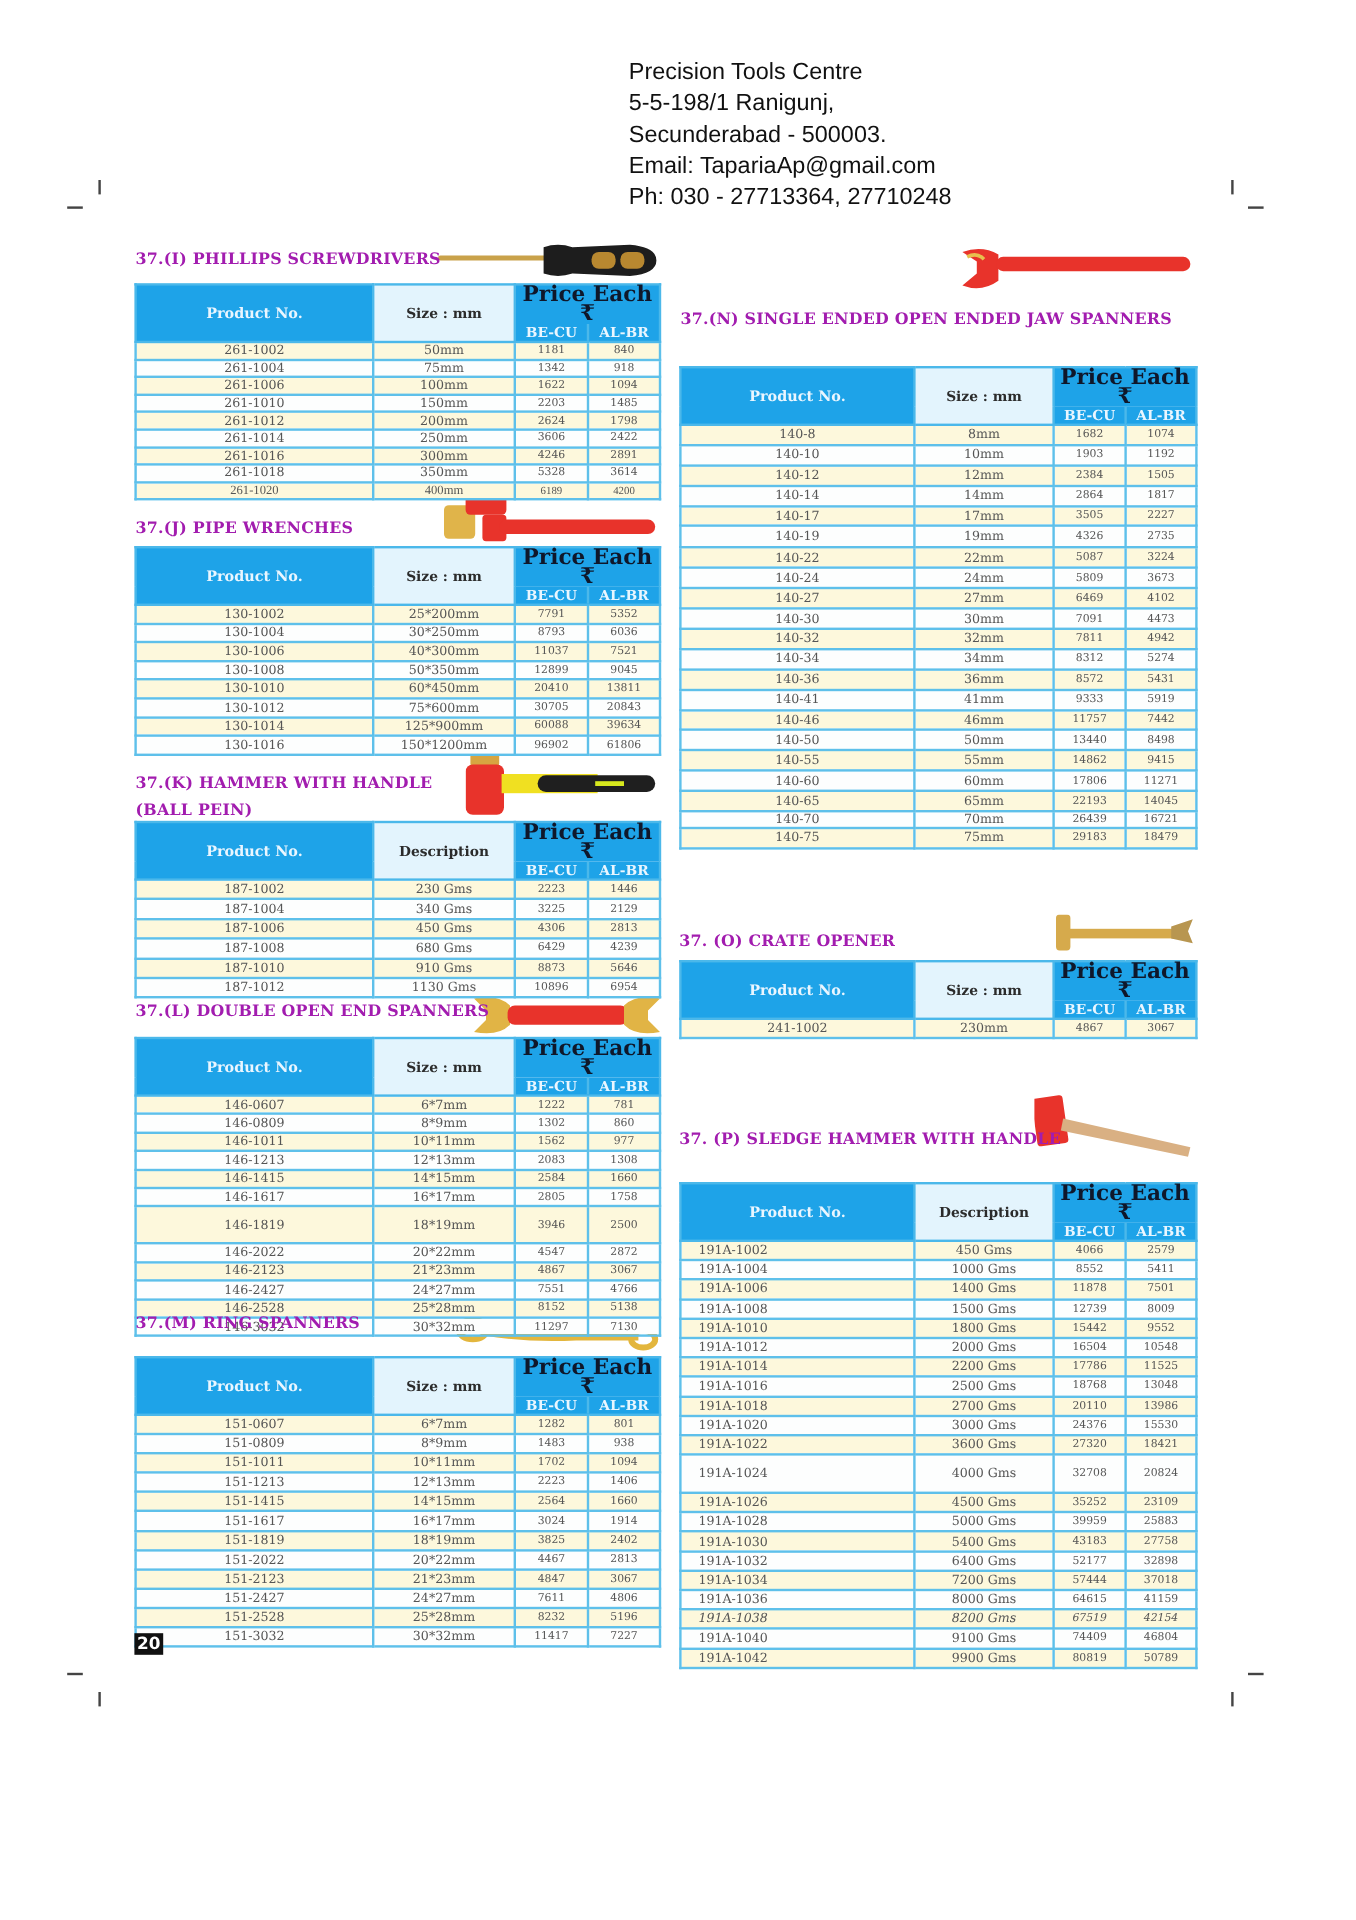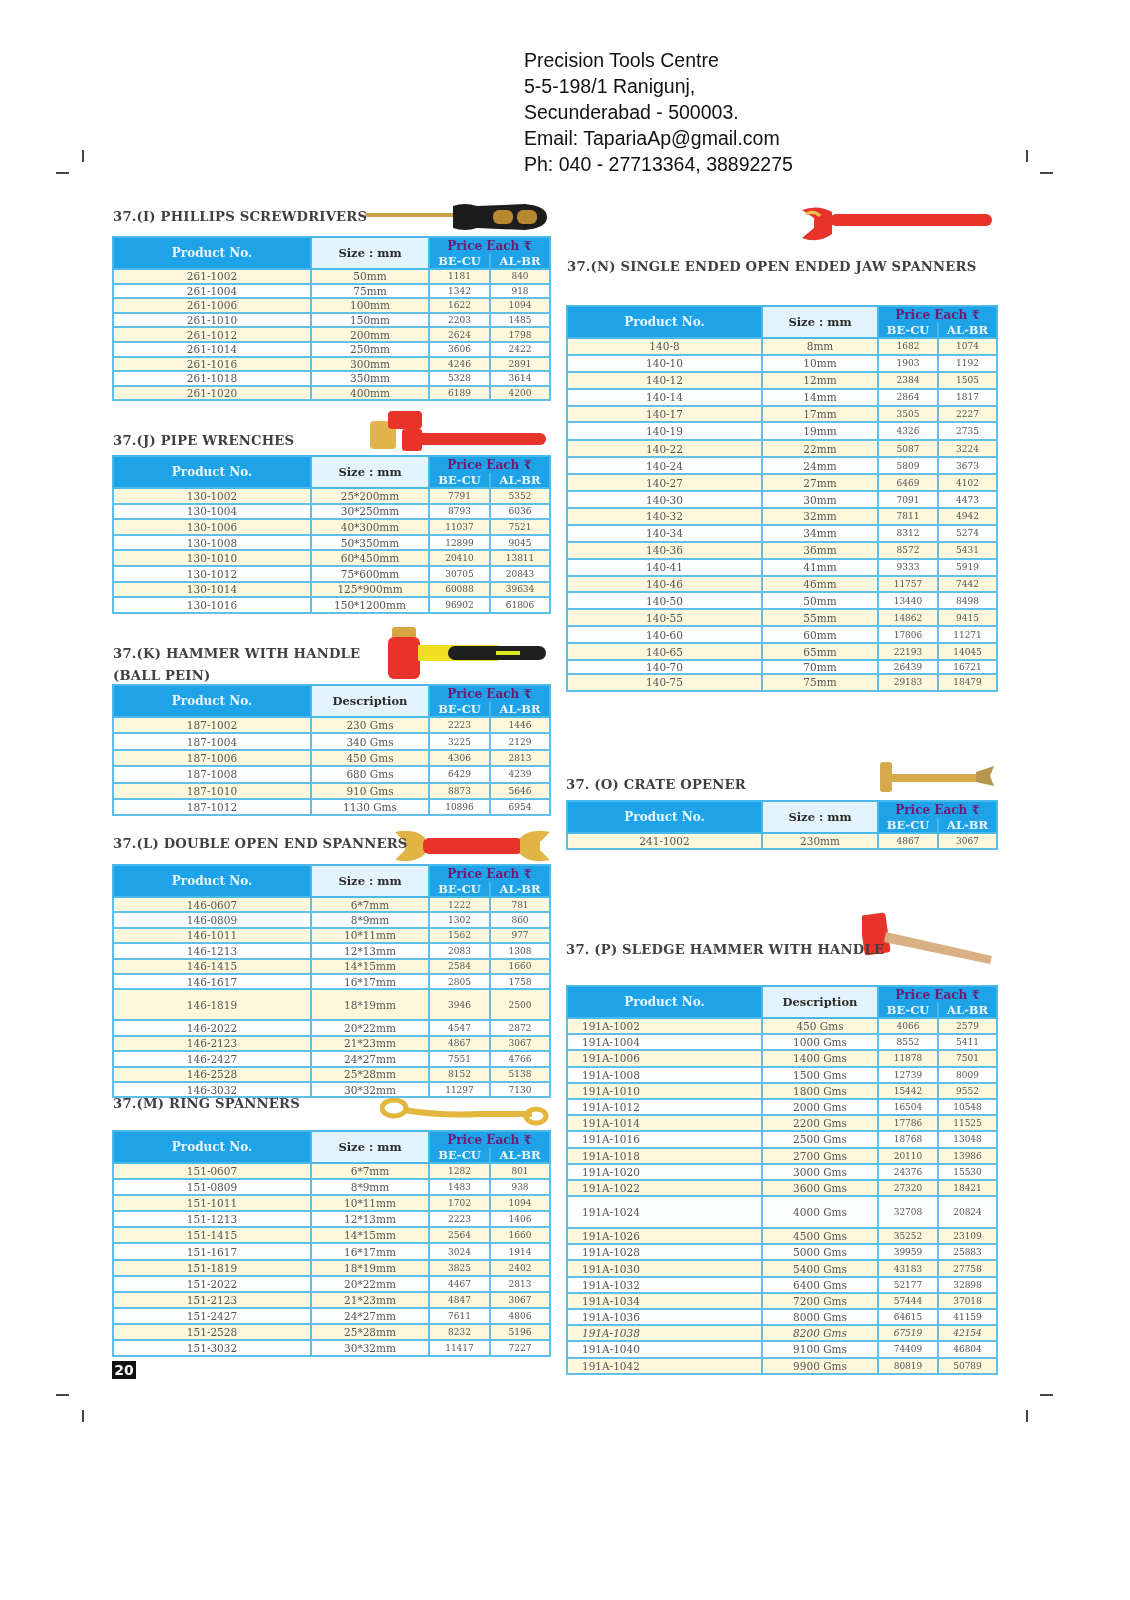--- a/index.html
+++ b/index.html
@@ -1,25 +1,25 @@
 <!DOCTYPE html>
 <html><head>
 <meta charset="utf-8">
 <style>
   html,body{margin:0;padding:0;background:#fff;}
   body{width:1130px;height:1600px;position:relative;overflow:hidden;font-family:"DejaVu Serif",serif;color:#222;}
   .header{position:absolute;left:524px;top:47px;font-family:"Liberation Sans",sans-serif;font-size:19.5px;line-height:26px;color:#111;}
   .header div{white-space:nowrap;}
   .crop{position:absolute;background:#444;}
-  .sec-title{position:absolute;font-family:"DejaVu Serif",serif;font-weight:bold;font-size:13.2px;color:#404040;white-space:nowrap;letter-spacing:0.2px;}
+  .sec-title{position:absolute;font-family:"DejaVu Serif",serif;font-weight:bold;font-size:13.2px;color:#a21caf;white-space:nowrap;letter-spacing:0.2px;}
   table.pt{position:absolute;border-collapse:collapse;font-family:"DejaVu Serif",serif;table-layout:fixed;}
   table.pt th{padding:0;font-weight:bold;}
   table.pt .h-prod{background:#1ea3e8;color:#eaf6ff;font-size:12px;border:2px solid #4bb8ea;}
   table.pt .h-size{background:#e3f4fd;color:#2b2b2b;font-size:11.5px;border:2px solid #4bb8ea;}
-  table.pt .h-price{background:#1ea3e8;color:#701a75;font-size:12px;border:2px solid #4bb8ea;border-bottom:none;height:16px;line-height:16px;}
+  table.pt .h-price{background:#1ea3e8;color:#0f172a;font-size:18px;border:2px solid #4bb8ea;border-bottom:none;height:16px;line-height:16px;}
   table.pt .h-sub{background:#1ea3e8;color:#eaf6ff;font-size:11.5px;border:2px solid #4bb8ea;border-top:none;height:14px;line-height:14px;}
   table.pt .h-sub.l{border-right:1px solid #c9ebfb;}
   table.pt td{border:2px solid #5ec0ea;font-size:10.5px;color:#555;text-align:center;padding:0;white-space:nowrap;overflow:hidden;}
   table.pt td.num{font-size:9px;}
   table.pt tr.odd td{background:#fdf8dc;}
   table.pt tr.even td{background:#fdfefe;}
   table.pt td.left{text-align:left;padding-left:14px;}
   .page-num{position:absolute;left:112px;top:1361px;width:24px;height:18px;background:#111;color:#fff;font-family:"DejaVu Sans",sans-serif;font-weight:bold;font-size:14px;line-height:18px;text-align:center;}
   .tool-img{position:absolute;}
 </style>
@@ -33,21 +33,21 @@
 <div class="crop" style="left:56px;top:1394px;width:13px;height:2px;"></div>
 <div class="crop" style="left:82px;top:1410px;width:2px;height:12px;"></div>
 <div class="crop" style="left:1040px;top:1394px;width:13px;height:2px;"></div>
 <div class="crop" style="left:1026px;top:1410px;width:2px;height:12px;"></div>
 
 <div class="header">
   <div>Precision Tools Centre</div>
   <div>5-5-198/1 Ranigunj,</div>
   <div>Secunderabad - 500003.</div>
   <div>Email: TapariaAp@gmail.com</div>
-  <div>Ph: 040 - 27713364, 38892275</div>
+  <div>Ph: 030 - 27713364, 27710248</div>
 </div>
 
 <svg class="tool-img" style="left:365px;top:200px;" width="185" height="34" viewBox="0 0 185 34">
   <rect x="0" y="13" width="92" height="4" rx="2" fill="#c9a24a"></rect>
   <path d="M88 6 Q100 2 112 6 L160 4 Q182 6 182 17 Q182 28 160 30 L112 28 Q100 32 88 28 Z" fill="#1d1d1d"></path>
   <rect x="128" y="10" width="20" height="14" rx="6" fill="#b88830"></rect>
   <rect x="152" y="10" width="20" height="14" rx="6" fill="#b88830"></rect>
 </svg>
 
 <svg class="tool-img" style="left:368px;top:407px;" width="180" height="48" viewBox="0 0 180 48">
@@ -155,21 +155,21 @@
         <td>300mm</td>
         <td class="num">4246</td>
         <td class="num">2891</td>
       </tr>
       <tr class="even" style="height: 14.6px;">
         <td>261-1018</td>
         <td>350mm</td>
         <td class="num">5328</td>
         <td class="num">3614</td>
       </tr>
-      <tr class="odd" style="height: 14.6px;">
+      <tr class="odd" style="height: 14.6px; font-family: Liberation Serif, serif;">
         <td>261-1020</td>
         <td>400mm</td>
         <td class="num">6189</td>
         <td class="num">4200</td>
       </tr>
     </tbody>
   </table>
 
 <div class="sec-title" style="left:113px;top:433px;">37.(J) PIPE WRENCHES</div>
 <table class="pt" style="left:112px;top:455px;width:437px;">

